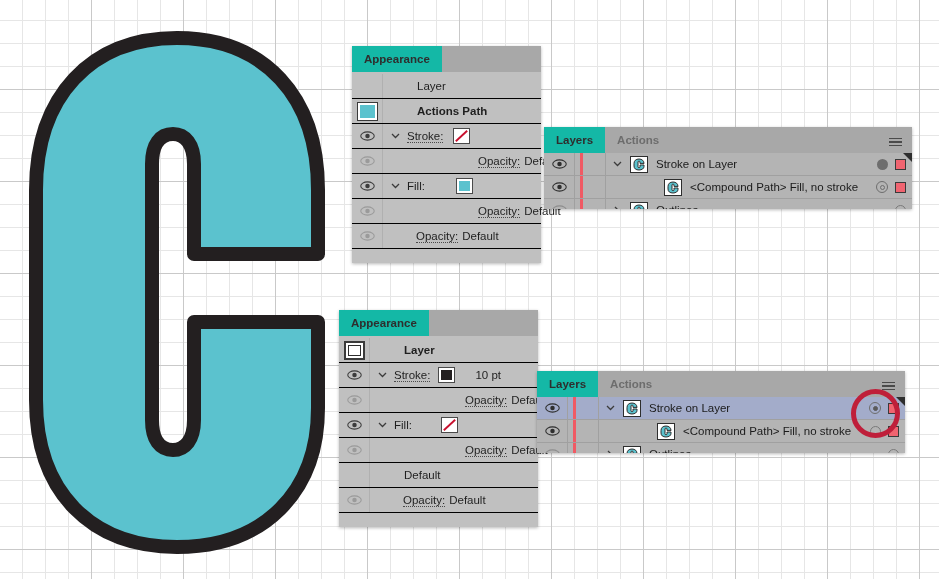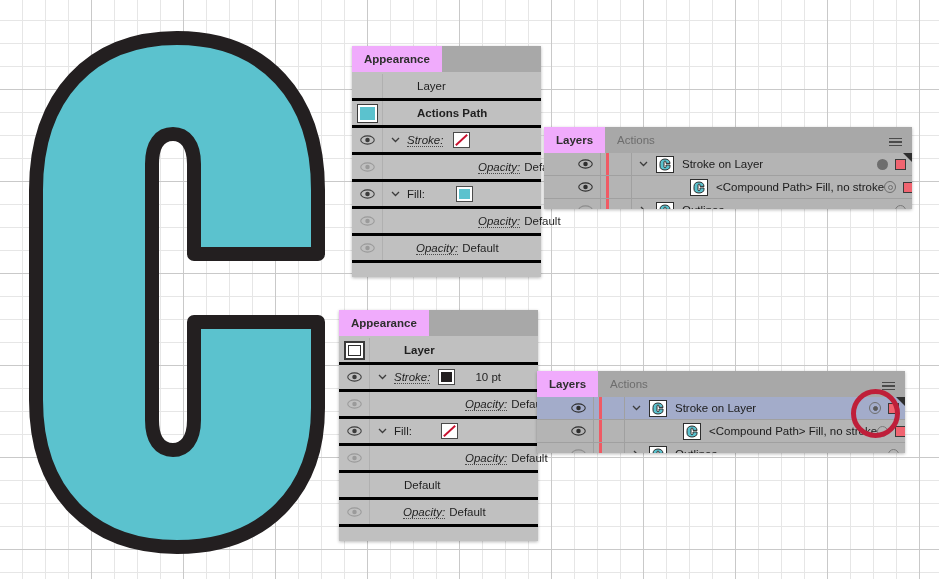--- a/index.html
+++ b/index.html
@@ -25,61 +25,61 @@
   
   #artwork{position:absolute;left:18px;top:22px;width:320px;height:540px;}
 
   
   .panel{position:absolute;box-shadow:0 1px 3px rgba(0,0,0,.28);}
   .tabbar{display:flex;align-items:flex-end;background:#a8a8a8;height:26px;}
   .tab{
     height:26px;line-height:26px;padding:0 12px;font-size:11.5px;
     color:#333333;font-weight:bold;background:#a8a8a8;
   }
-  .tab.active{background:#f0abfc;color:#2e2e2e;}
-  .tab.inactive{color:#6d6d6d;font-weight:normal;margin-top:12px;}
+  .tab.active{background:#14b8a6;color:#2e2e2e;}
+  .tab.inactive{color:#6d6d6d;font-weight:bold;margin-top:12px;}
   .tabfill{flex:1;background:#a8a8a8;}
   .hamburger{
     width:22px;display:flex;flex-direction:column;justify-content:center;
     align-items:center;gap:2px;margin-right:6px;margin-bottom:7px;
   }
   .hamburger i{display:block;width:13px;height:1.5px;background:#4a4a4a;}
 
   
   .appr{background:#c0c0c0;}
   .appr .body{background:#c0c0c0;padding-top:2px;}
   .arow{
     display:flex;align-items:center;height:24px;
-    border-bottom:3px solid #000000;position:relative;
+    border-bottom:1px solid #000000;position:relative;
   }
   .eyecell{
     width:30px;height:100%;display:flex;align-items:center;justify-content:center;
     border-right:1px solid #b0b0b0;flex:none;
   }
   .eyecell.blank{border-right:1px solid #b0b0b0;}
   .chevcell{width:24px;display:flex;align-items:center;justify-content:center;flex:none;}
   .eye{width:15px;height:10px;}
   .lbl{font-size:11.5px;color:#1f1f1f;}
   .lbl.bold{font-weight:bold;}
-  .dotted{border-bottom:1px dotted #4a4a4a;padding-bottom:0px;font-style:italic;}
+  .dotted{border-bottom:1px dotted #4a4a4a;padding-bottom:0px;}
   .swatch{
     width:17px;height:16px;border:1px solid #4a4a4a;background:#ffffff;
     box-sizing:border-box;display:inline-block;position:relative;
   }
   .swatch .inner{position:absolute;left:2px;top:2px;right:2px;bottom:2px;}
   .none-slash{position:absolute;left:0;top:0;width:100%;height:100%;overflow:hidden;}
   .thumbbox{
     width:21px;height:19px;border:1.5px solid #3a3a3a;background:#ffffff;
     box-sizing:border-box;position:relative;margin-left:6px;flex:none;
   }
   .thumbbox .inner{position:absolute;left:2px;top:2px;right:2px;bottom:2px;}
 
   
   .layers{background:#b4b4b4;overflow:hidden;}
-  .lrow{display:flex;align-items:center;height:22px;border-bottom:1px solid #a0a0a0;position:relative;background:#b4b4b4;padding-left:26px;}
+  .lrow{display:flex;align-items:center;height:22px;border-bottom:1px solid #a0a0a0;position:relative;background:#b4b4b4;}
   .lrow.selected{background:#a3acca;}
   .lcell-eye{width:30px;height:100%;display:flex;align-items:center;justify-content:center;border-right:1px solid #a0a0a0;flex:none;}
   .lcell-lock{width:30px;height:100%;display:flex;align-items:center;justify-content:center;border-right:1px solid #a0a0a0;flex:none;position:relative;}
   .lockbar{width:3px;height:22px;background:#f05a64;position:absolute;left:5px;top:0;}
   .lcell-chev{width:22px;display:flex;align-items:center;justify-content:center;flex:none;}
   .lthumb{
     width:18px;height:17px;border:1.5px solid #2e2e2e;background:#ffffff;
     box-sizing:border-box;flex:none;display:flex;align-items:center;justify-content:center;
     margin-left:2px;
   }

